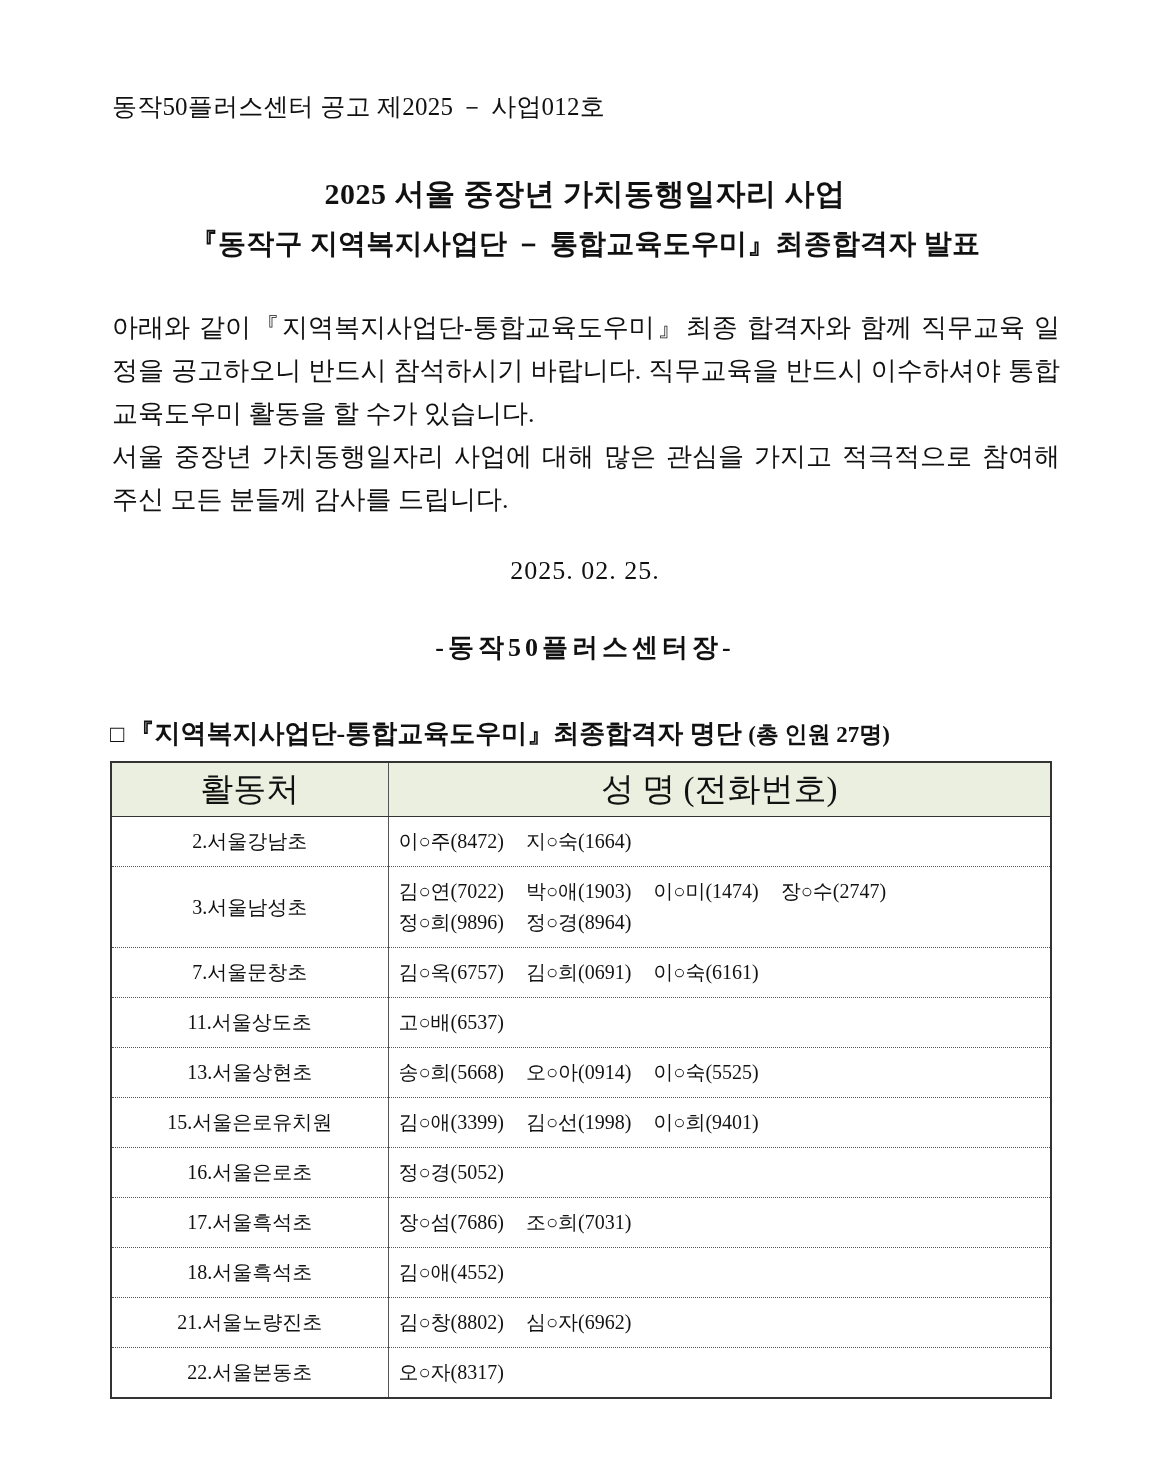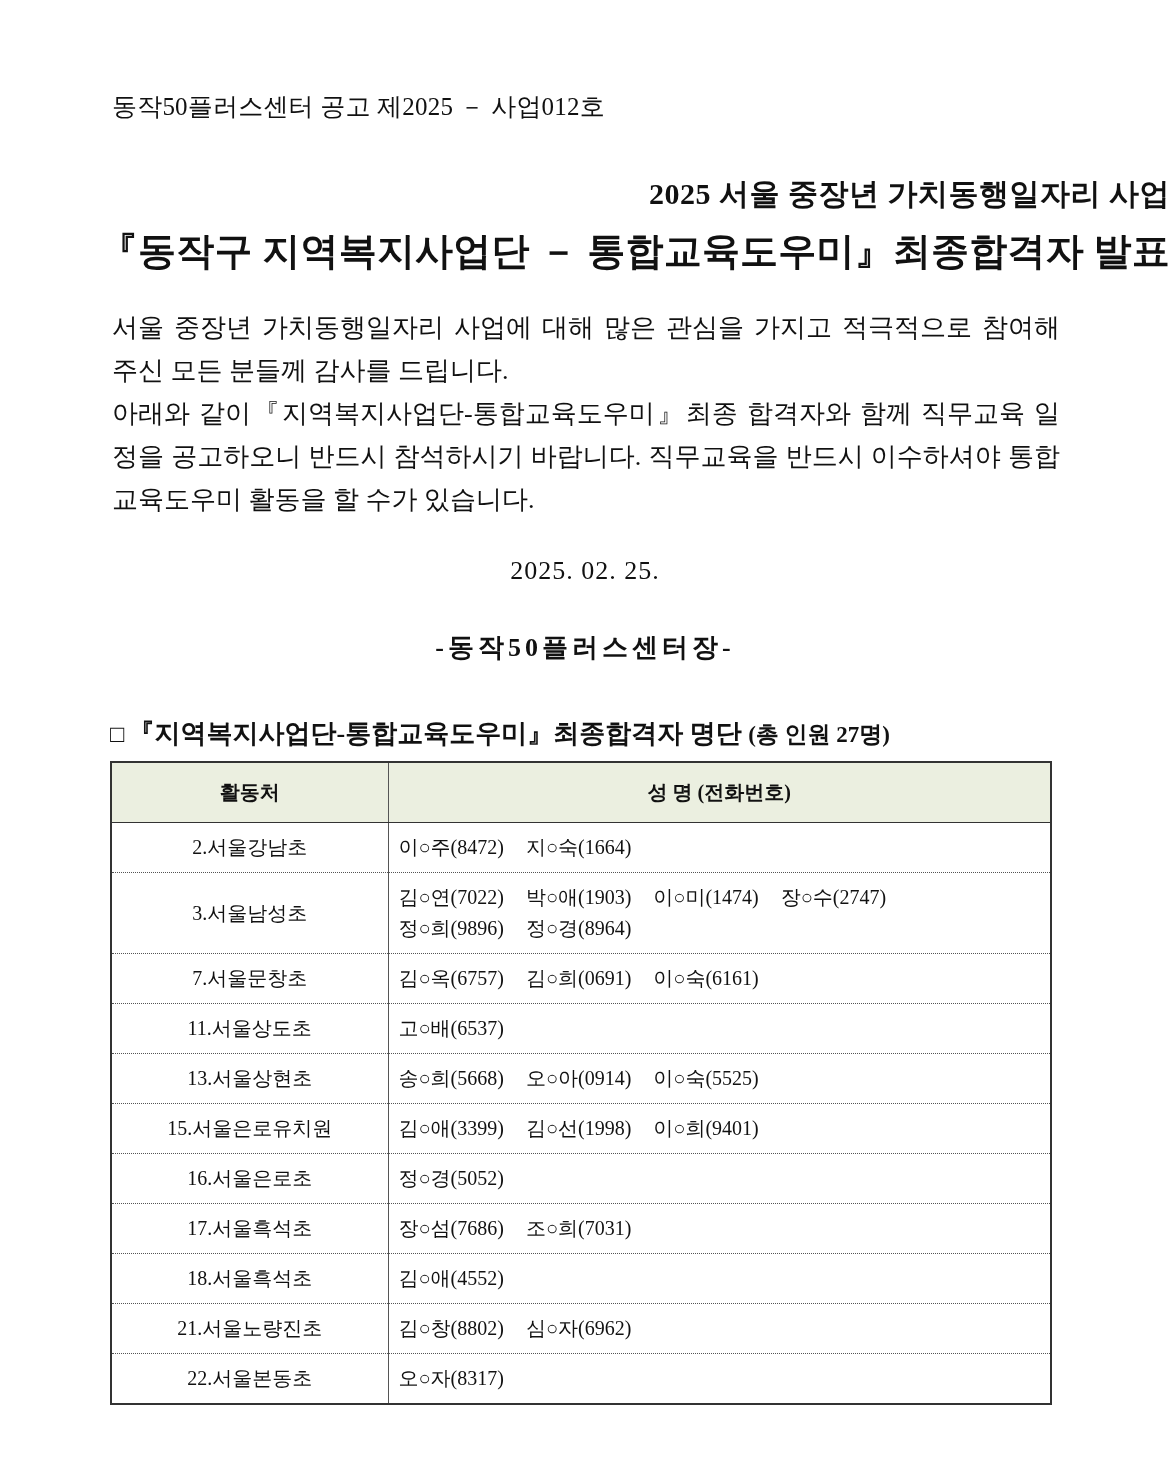--- a/index.html
+++ b/index.html
@@ -33,31 +33,31 @@
     letter-spacing: 0.2px;
     white-space: nowrap;
   }
 
   
   .title-block {
     position: absolute;
     left: 0;
     top: 172px;
     width: 1170px;
-    text-align: right;
+    text-align: center;
   }
   .title-line1 {
     font-size: 30px;
     font-weight: bold;
     letter-spacing: 0.5px;
     line-height: 1.45;
     white-space: nowrap;
   }
   .title-line2 {
-    font-size: 38px;
+    font-size: 28px;
     font-weight: bold;
     letter-spacing: 0.2px;
     line-height: 1.45;
     margin-top: 8px;
     white-space: nowrap;
   }
 
   
   .body-block {
     position: absolute;
@@ -131,24 +131,24 @@
     border-collapse: collapse;
     table-layout: fixed;
     border: 2px solid #333333;
   }
   table.roster col.c-site { width: 277px; }
   table.roster col.c-names { width: 663px; }
 
   table.roster thead th {
     background: #ebefe0;
     border-bottom: 1.5px solid #333333;
-    font-size: 20px;
-    font-weight: bold;
+    font-size: 33px;
+    font-weight: normal;
     height: 50px;
-    padding: 16px 8px;
+    padding: 4px 8px;
     box-sizing: border-box;
   }
   table.roster thead th.th-site {
     border-right: 1.5px solid #555555;
     text-align: center;
   }
   table.roster thead th.th-names {
     text-align: center;
     margin-left: 32px;
   }
@@ -191,22 +191,22 @@
 <div class="page">
 
   <div class="doc-no">동작50플러스센터 공고 제2025 － 사업012호</div>
 
   <div class="title-block">
     <div class="title-line1">2025 서울 중장년 가치동행일자리 사업</div>
     <div class="title-line2">『동작구 지역복지사업단 － 통합교육도우미』최종합격자 발표</div>
   </div>
 
   <div class="body-block">
+    <p class="para para-last-line-left">아래와 같이『지역복지사업단-통합교육도우미』최종 합격자와 함께 직무교육 일정을 공고하오니 반드시 참석하시기 바랍니다. 직무교육을 반드시 이수하셔야 통합교육도우미 활동을 할 수가 있습니다.</p>
     <p class="para para-last-line-left">서울 중장년 가치동행일자리 사업에 대해 많은 관심을 가지고 적극적으로 참여해 주신 모든 분들께 감사를 드립니다.</p>
-    <p class="para para-last-line-left">아래와 같이『지역복지사업단-통합교육도우미』최종 합격자와 함께 직무교육 일정을 공고하오니 반드시 참석하시기 바랍니다. 직무교육을 반드시 이수하셔야 통합교육도우미 활동을 할 수가 있습니다.</p>
   </div>
 
   <div class="date-line">2025. 02. 25.</div>
 
   <div class="signature-line">-동작50플러스센터장-</div>
 
   <div class="list-heading">
     <span class="checkbox-glyph">□</span><span>『지역복지사업단-통합교육도우미』최종합격자 명단</span> <span class="count">(총 인원 27명)</span>
   </div>
 

